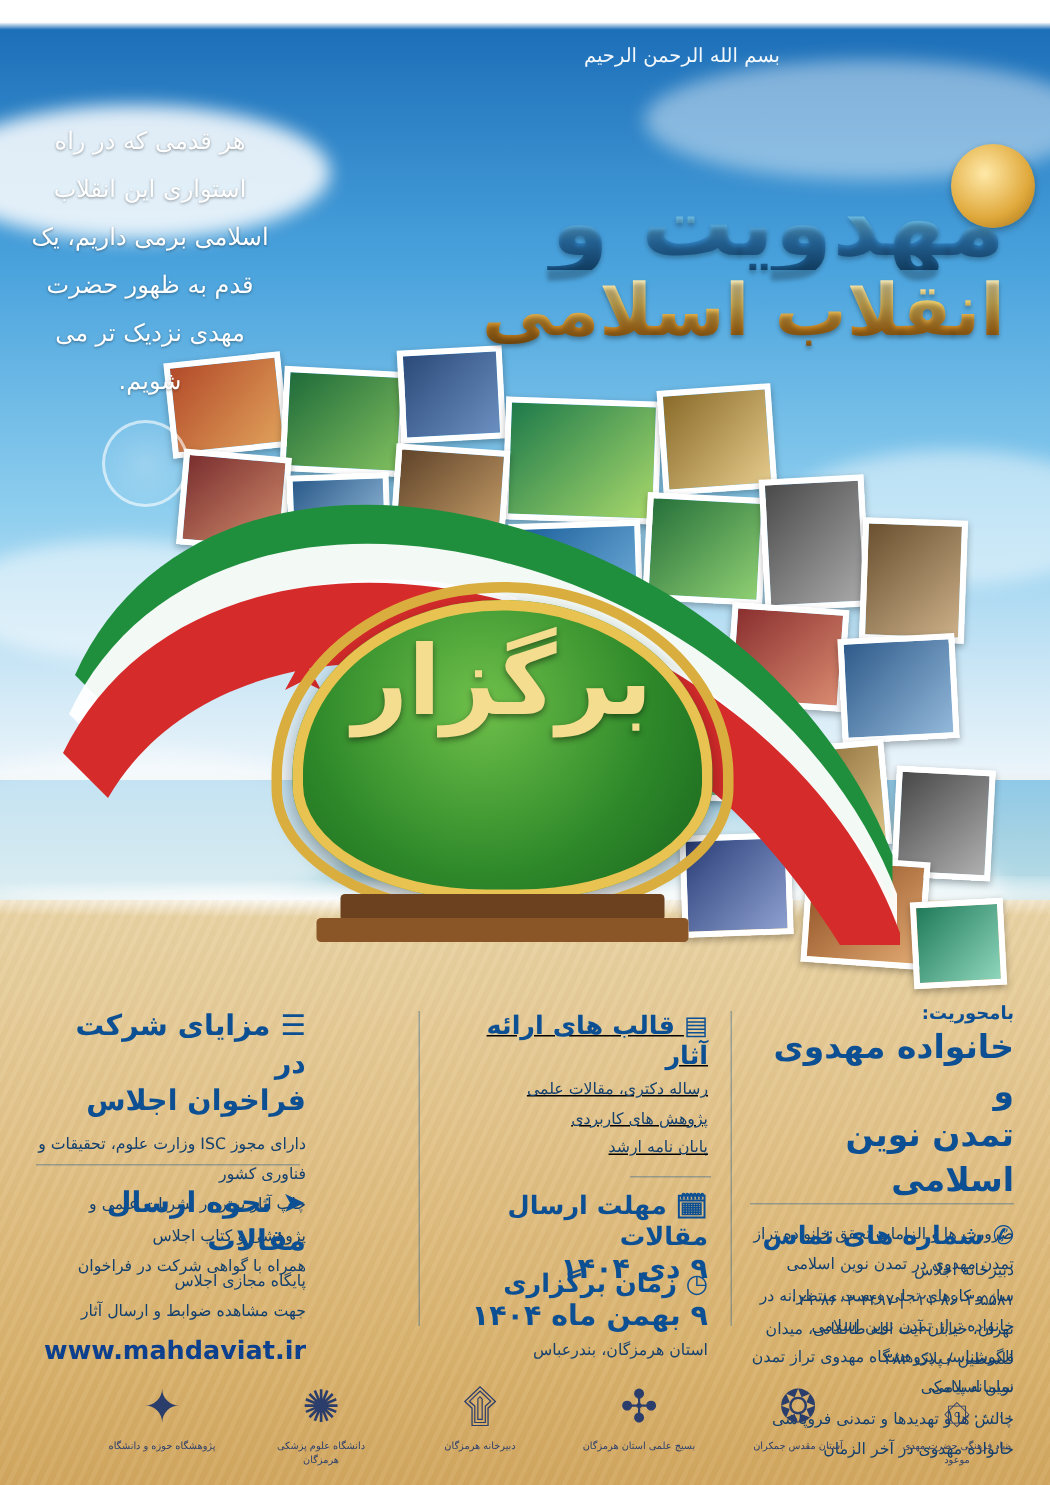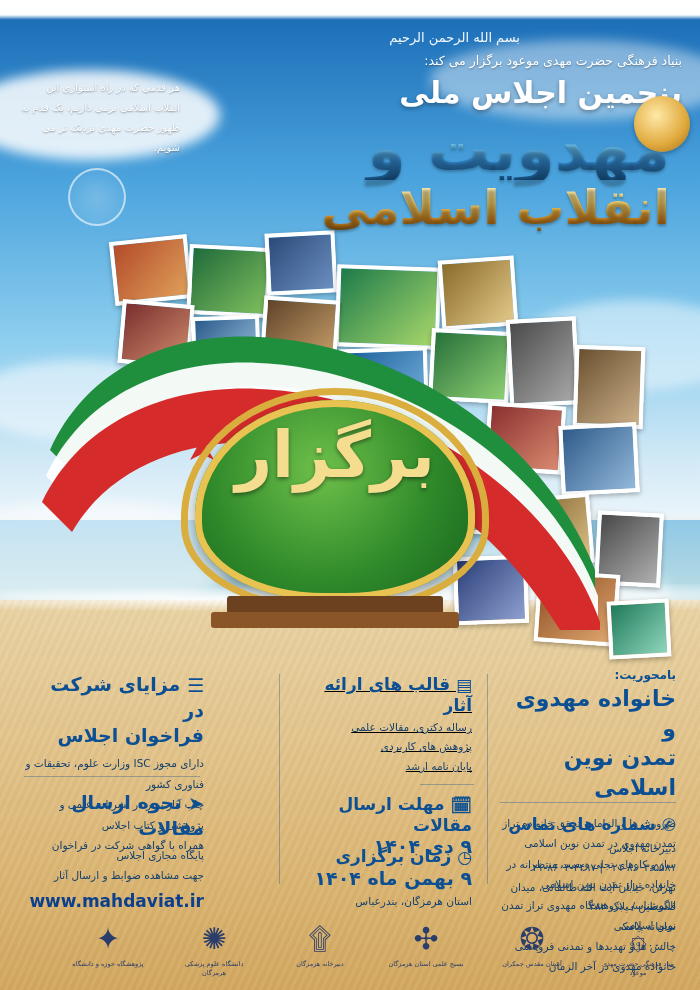--- a/index.html
+++ b/index.html
@@ -50,22 +50,22 @@
     text-shadow:0 2px 3px rgba(0,0,0,.25);}
   .ttl2{font-size:48px;font-weight:bold;line-height:1.05;margin-top:2px;
     background:linear-gradient(#fff7d0,#f4d06a 40%,#c8821f 75%,#8c5810);
     -webkit-background-clip:text;background-clip:text;color:transparent;
     text-shadow:0 2px 3px rgba(0,0,0,.3);}
   .ttl-orn{position:absolute;right:10px;top:96px;width:56px;height:56px;border-radius:50%;
     background:radial-gradient(circle at 40% 35%,#ffe9a8,#e0a93c 60%,#9d6a14);z-index:9;
     box-shadow:0 2px 5px rgba(0,0,0,.3);}
 
   
-  .slogan{position:absolute;right:520px;top:78px;width:160px;text-align:right;color:#ffffff;
-    font-size:10px;line-height:2.0;z-index:8;text-shadow:0 1px 2px rgba(0,0,0,.4);}
+  .slogan{position:absolute;right:520px;top:78px;width:160px;text-align:center;color:#ffffff;
+    font-size:16px;line-height:2.0;z-index:8;text-shadow:0 1px 2px rgba(0,0,0,.4);}
   .slogan .seal{width:54px;height:54px;border-radius:50%;border:2px solid rgba(255,255,255,.7);
     margin-top:10px;margin-right:54px;opacity:.85;
     background:radial-gradient(circle,rgba(255,255,255,.25),rgba(255,255,255,0));}
 
   
   .isc{position:absolute;left:26px;top:330px;width:150px;text-align:center;z-index:9;}
   .isc .mark{font-size:30px;font-weight:bold;color:#d53a1f;letter-spacing:1px;line-height:1;}
   .isc .mark span{color:#1a5aa8;}
   .isc .txt{color:#123a6b;font-size:10px;line-height:1.6;margin-top:3px;font-weight:bold;}
 
@@ -128,24 +128,20 @@
   <div class="cloud c2"></div>
   <div class="cloud c3"></div>
   <div class="cloud c4"></div>
   <div class="sea"></div>
   <div class="cloud c5"></div>
   <div class="cloud c6"></div>
   <div class="sand"></div>
   <div class="sand-tex"></div>
 
   <div class="bism">بسم الله الرحمن الرحیم</div>
-  <div class="hdr">
-    <div class="foundation">بنیاد فرهنگی حضرت مهدی موعود برگزار می کند:</div>
-    <div class="big">پنجمین اجلاس ملی</div>
-  </div>
 
   <div class="ttl-wrap">
     <div class="ttl1">مهدویت و</div>
     <div class="ttl2">انقلاب اسلامی</div>
   </div>
   <div class="ttl-orn"></div>
 
   <div class="slogan">
     <div>هر قدمی که در راه استواری این انقلاب اسلامی برمی داریم، یک قدم به ظهور حضرت مهدی نزدیک تر می شویم.</div>
     <div class="seal"></div>

